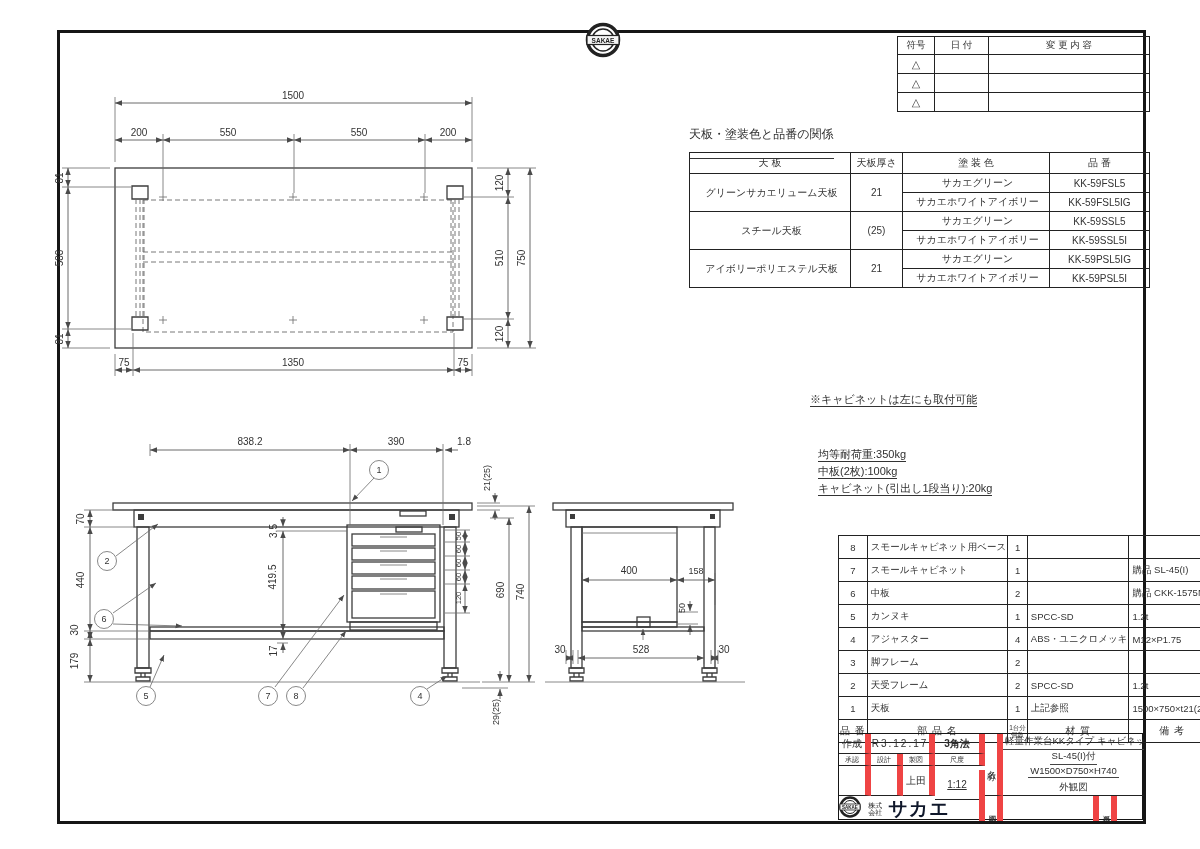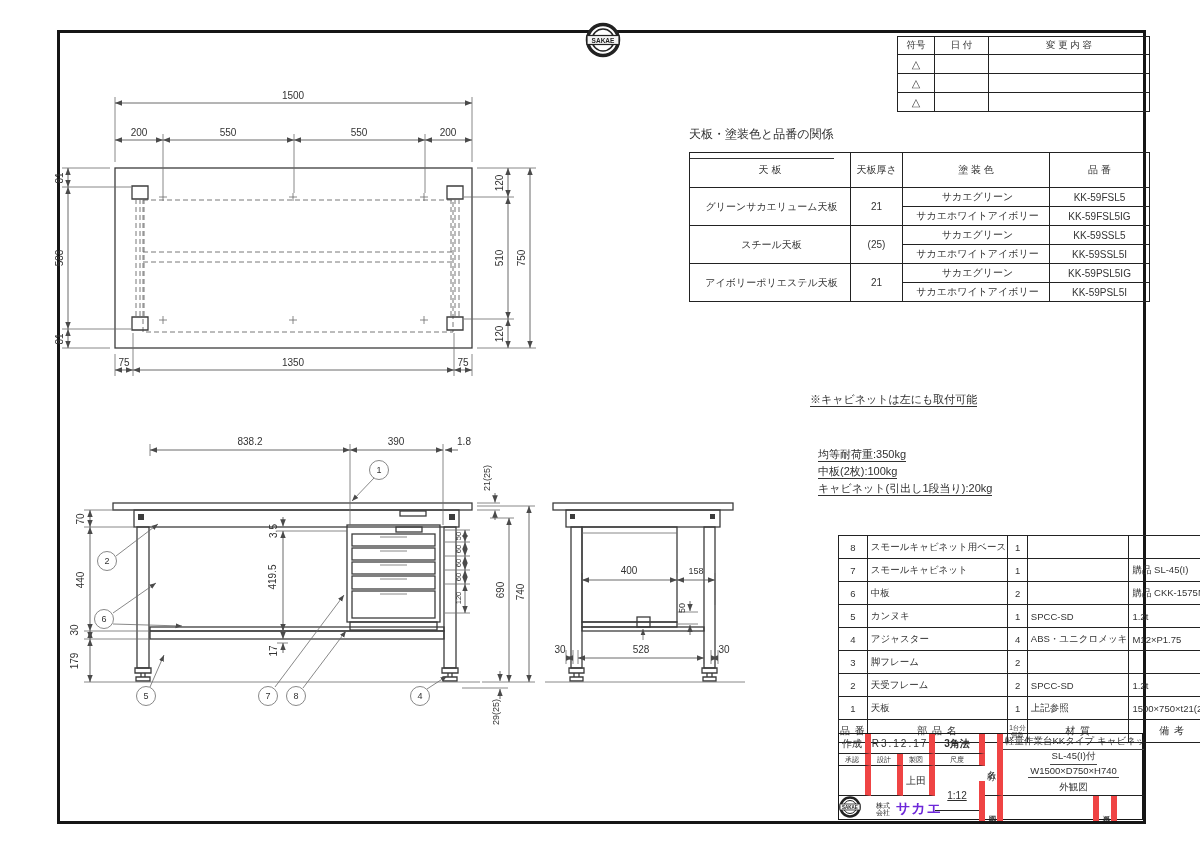--- a/index.html
+++ b/index.html
@@ -44,21 +44,21 @@
   
   #title-block{left:838px;top:733px;width:305px;height:87px;border:1.5px solid #161616;box-sizing:border-box;}
   .cell{position:absolute;box-sizing:border-box;border-right:6px solid #ef4444;border-bottom:1px solid #222;
         font-size:10px;display:flex;align-items:center;justify-content:center;overflow:hidden;}
   .vtext{writing-mode:vertical-rl;text-orientation:upright;font-size:9px;letter-spacing:2px;}
   .nameline{position:absolute;left:164px;width:141px;text-align:center;font-size:9.5px;overflow:hidden;
             white-space:nowrap;}
   .nameline .ul{border-bottom:1px solid #444;display:inline-block;padding:0 2px 1px 2px;max-width:139px;overflow:hidden;}
   .company{display:flex;align-items:center;gap:4px;}
   .cprefix{display:inline-block;width:16px;font-size:7px;line-height:7px;word-break:break-all;color:#222;}
-  .cname{font-size:14px;font-weight:bold;color:#6d28d9;letter-spacing:1px;}
+  .cname{font-size:19px;font-weight:bold;color:#0f172a;letter-spacing:1px;}
 </style>
 </head>
 <body>
 
 <div id="page">
   <div class="abs" id="sheet-border"></div>
 
   <svg width="1200" height="849" viewBox="0 0 1200 849">
     <defs>
       <marker id="ar" viewBox="0 0 10 10" refX="9" refY="5" markerWidth="9" markerHeight="9" orient="auto-start-reverse">
@@ -289,21 +289,21 @@
           <td><span class="tri">△</span></td>
           <td></td>
           <td></td>
         </tr>
   </tbody>
     </table>
 
   <div class="abs" id="color-title"><span>天板・塗装色と品番の関係</span></div>
   <table class="abs" id="color-table">
     <tbody>
-        <tr style="height:35px;">
+        <tr style="height:21px;">
       <th style="width:158px;">天  板</th>
       <th style="width:49px;">天板厚さ</th>
       <th style="width:144px;">塗 装 色</th>
       <th style="width:97px;">品  番</th>
     </tr>
     <tr style="height:19px;">
       <td class="l" rowspan="2">グリーンサカエリューム天板</td>
       <td rowspan="2">21</td>
       <td class="l">サカエグリーン</td>
       <td>KK-59FSL5</td>
@@ -416,21 +416,21 @@
     <div class="cell" style="left:0;top:0;width:32px;height:20px;">作成</div>
     <div class="cell" style="left:32px;top:0;width:64px;height:20px;letter-spacing:2px;">R3.12.17</div>
     <div class="cell" style="left:96px;top:0;width:50px;height:20px;font-weight:bold;">3角法</div>
     <div class="cell" style="left:0;top:20px;width:32px;height:12px;font-size:7px;">承認</div>
     <div class="cell" style="left:32px;top:20px;width:32px;height:12px;font-size:7px;">設計</div>
     <div class="cell" style="left:64px;top:20px;width:32px;height:12px;font-size:7px;">製図</div>
     <div class="cell" style="left:96px;top:20px;width:50px;height:12px;font-size:7px;">尺度</div>
     <div class="cell" style="left:0;top:32px;width:32px;height:30px;"></div>
     <div class="cell" style="left:32px;top:32px;width:32px;height:30px;"></div>
     <div class="cell" style="left:64px;top:32px;width:32px;height:30px;">上田</div>
-    <div class="cell" style="left:96px;top:47px;width:50px;height:30px;text-decoration:underline;">1:12</div>
+    <div class="cell" style="left:96px;top:36px;width:50px;height:30px;text-decoration:underline;">1:12</div>
     <div class="cell vtext" style="left:146px;top:0;width:18px;height:62px;">名称</div>
     <div class="cell" style="left:164px;top:0;width:141px;height:62px;border-right:none;"></div>
     <div class="nameline" style="top:1px;"><span class="ul">軽量作業台KKタイプ キャビネット付</span></div>
     <div class="nameline" style="top:16px;"><span class="ul">SL-45(I)付</span></div>
     <div class="nameline" style="top:31px;"><span class="ul">W1500×D750×H740</span></div>
     <div class="nameline" style="top:47px;"><span>外観図</span></div>
     <div class="cell" style="left:0;top:62px;width:146px;height:25px;border-bottom:none;">
       <div class="company">
         <svg width="22" height="22">
           <circle cx="11" cy="11" r="9.5" fill="#fff" stroke="#222" stroke-width="2.5"></circle>

